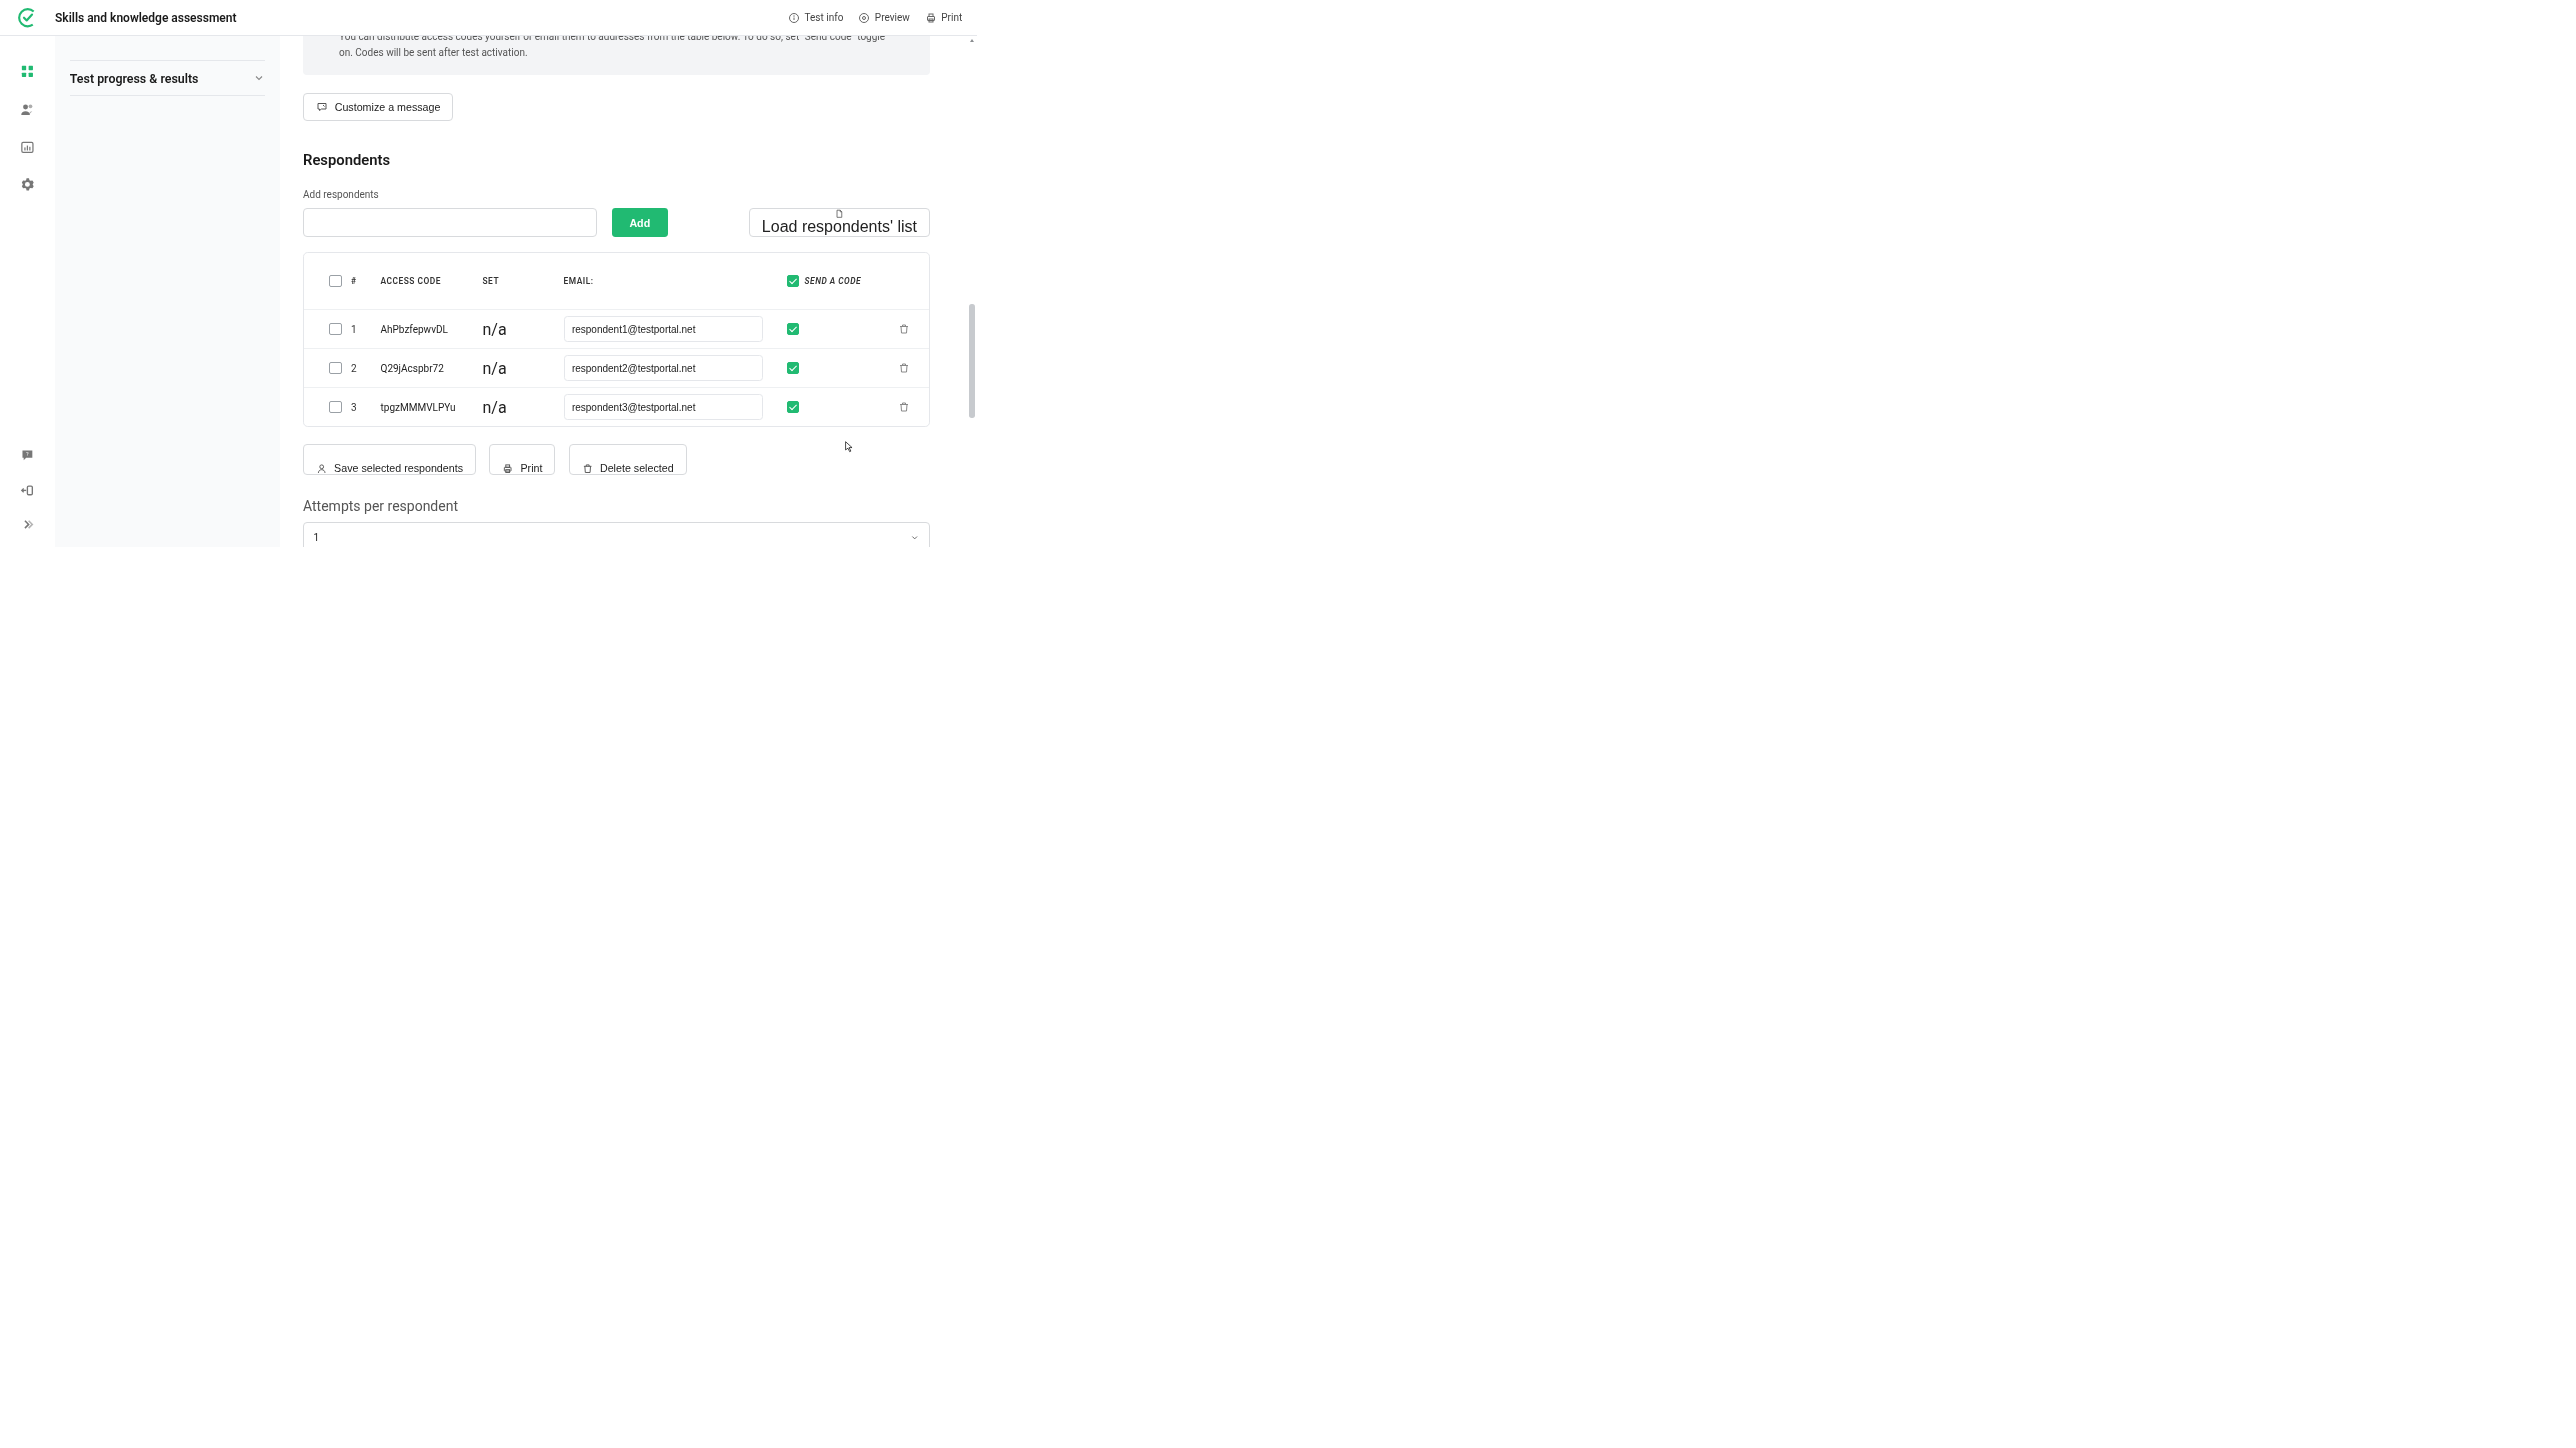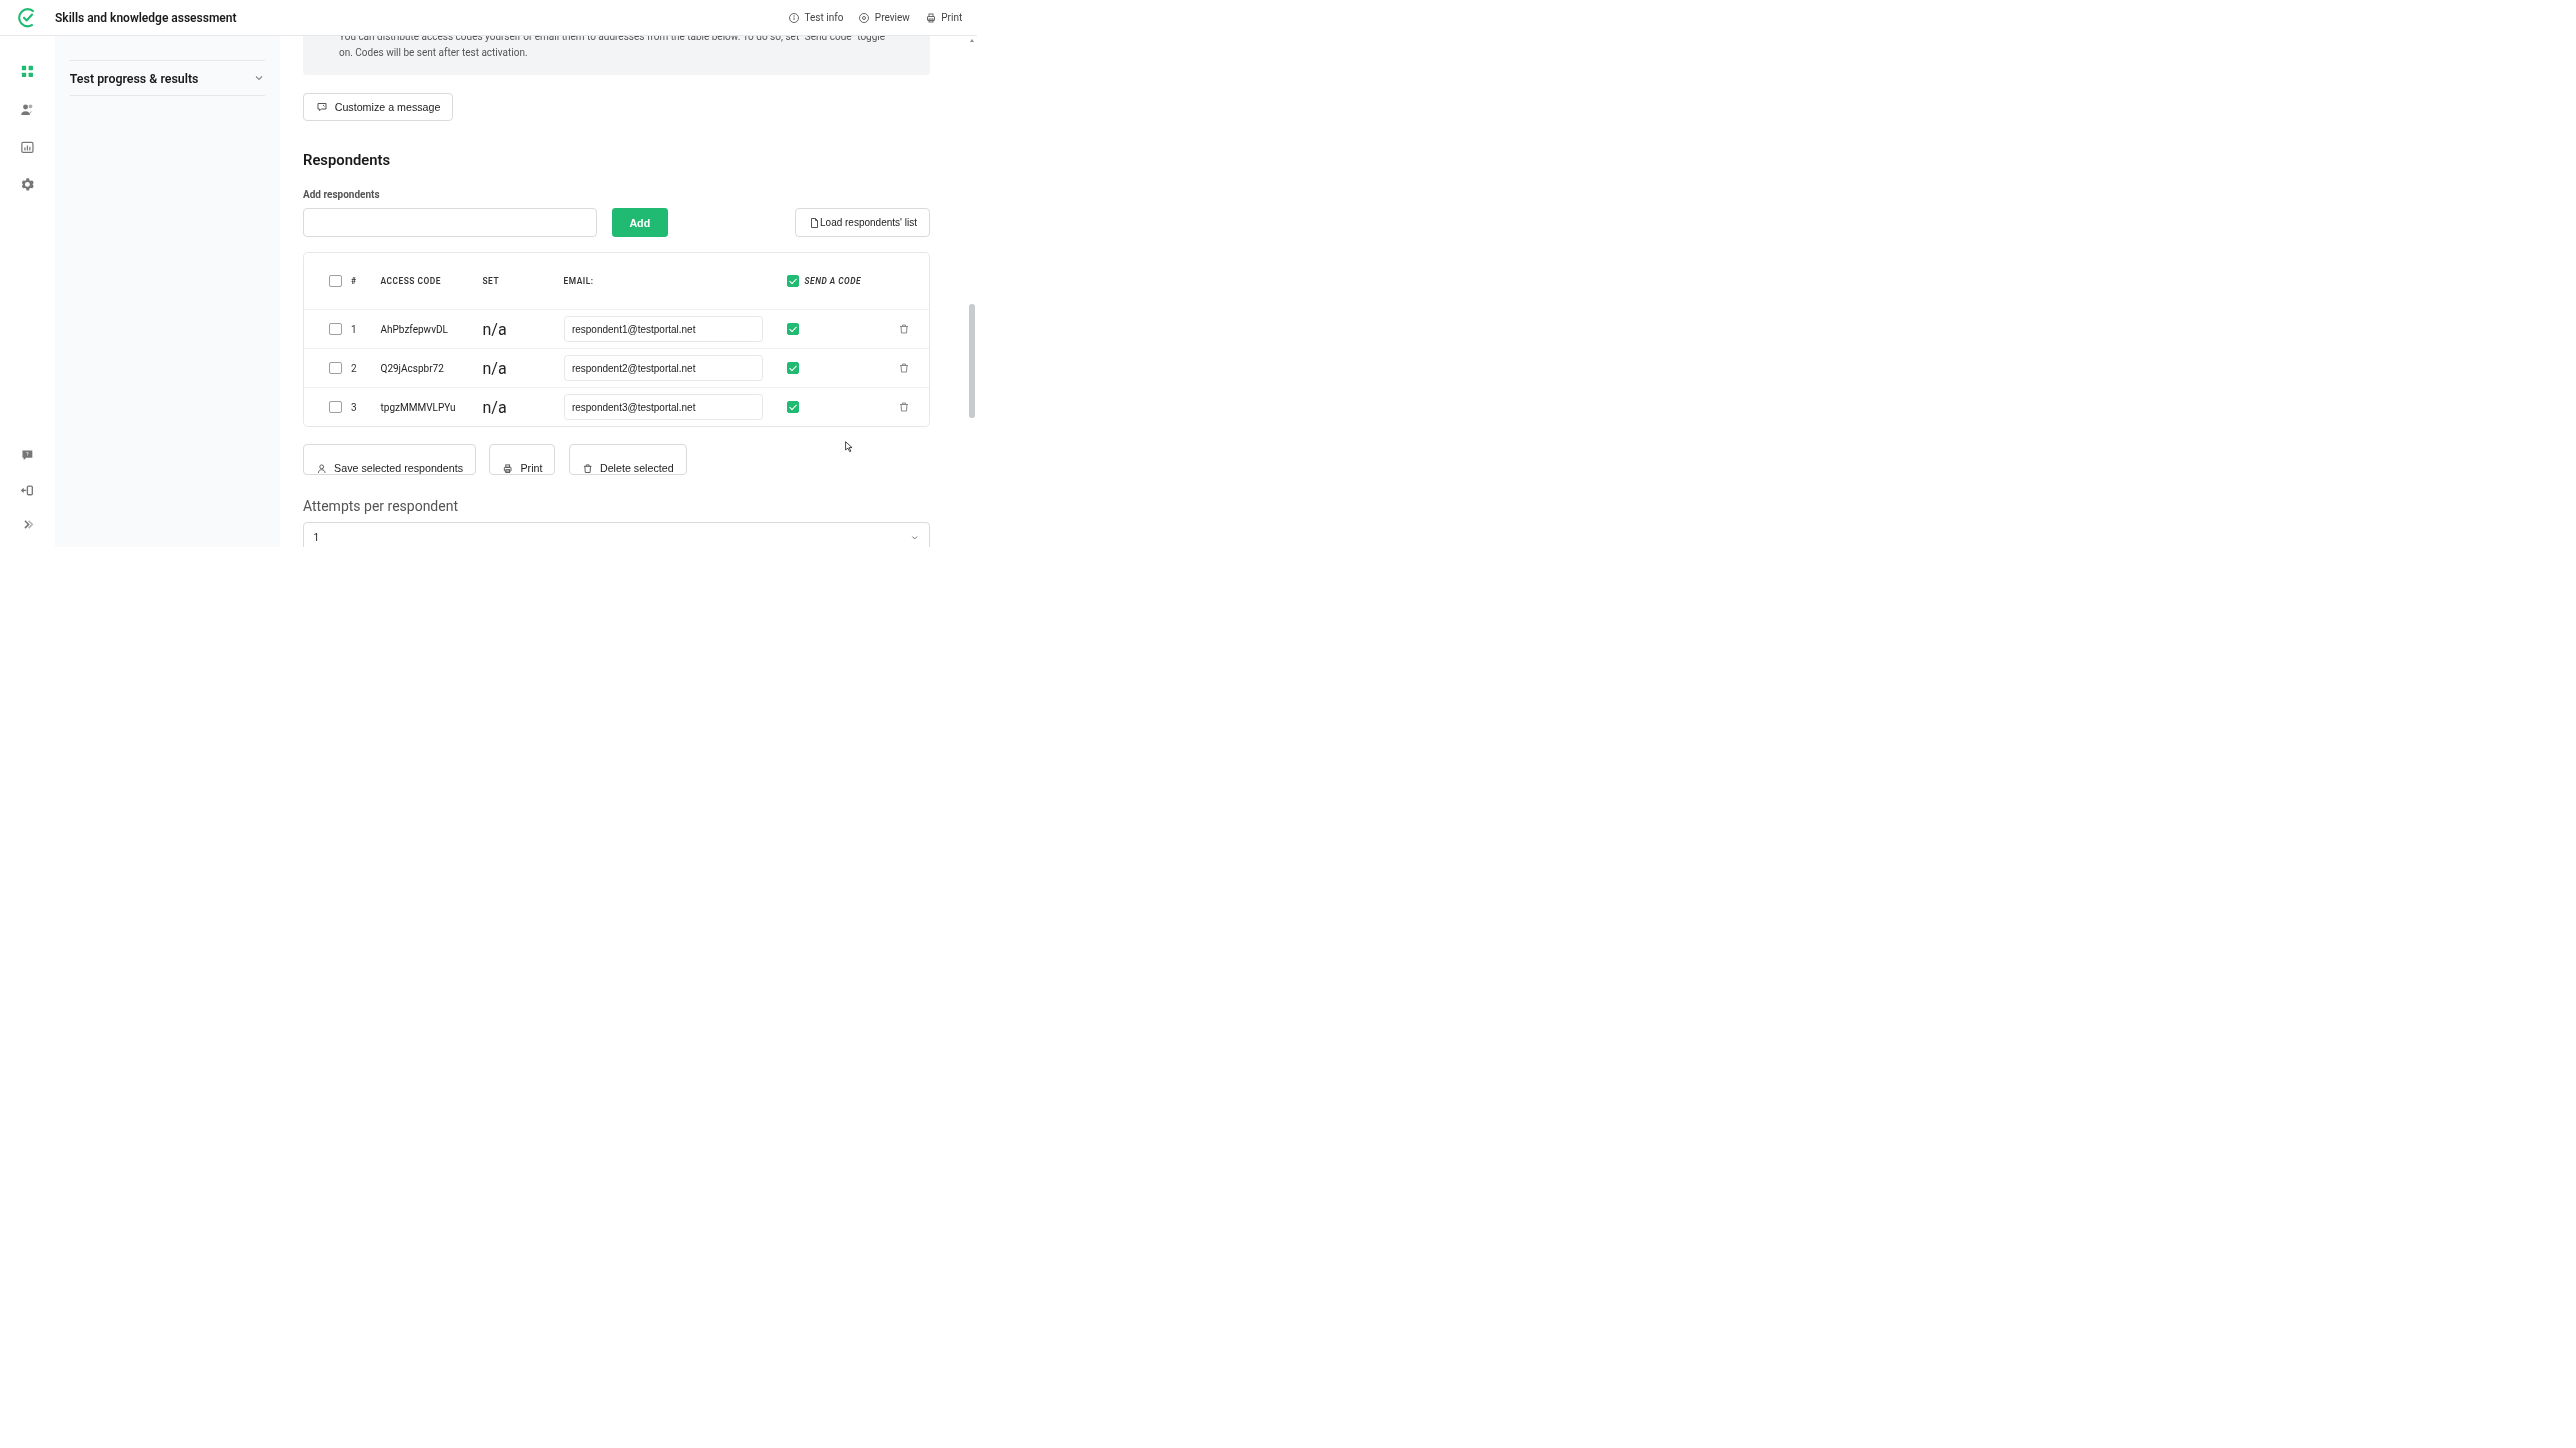--- a/index.html
+++ b/index.html
@@ -162,21 +162,20 @@
     font-size: 14.8px;
     font-weight: 650;
     margin-top: 29.5px;
     color: #1a1a1a;
   }
 
   .field-label {
     font-size: 10px;
     color: #555;
     margin-top: 20px;
-    font-weight: bold;
   }
 
   .add-row {
     display: flex;
     align-items: stretch;
     gap: 14.8px;
     margin-top: 8px;
   }
   .text-input {
     width: 294px;
@@ -200,23 +199,24 @@
   .load-btn {
     margin-left: auto;
     height: 29.5px;
     border: 0.7px solid #d8dadd;
     border-radius: 4px;
     background: #fff;
     display: inline-flex;
     align-items: center;
     gap: 0;
     padding: 0 12px;
-    font-size: 10px;
+    font-size: 16px;
     color: #222;
     cursor: pointer;
+    flex-direction: column;
   }
   .load-btn svg { width: 12px; height: 12px; stroke: #555; }
 
   
   .resp-table {
     margin-top: 14.8px;
     border: 0.7px solid #e5e7eb;
     border-radius: 4.7px;
     overflow: hidden;
   }

